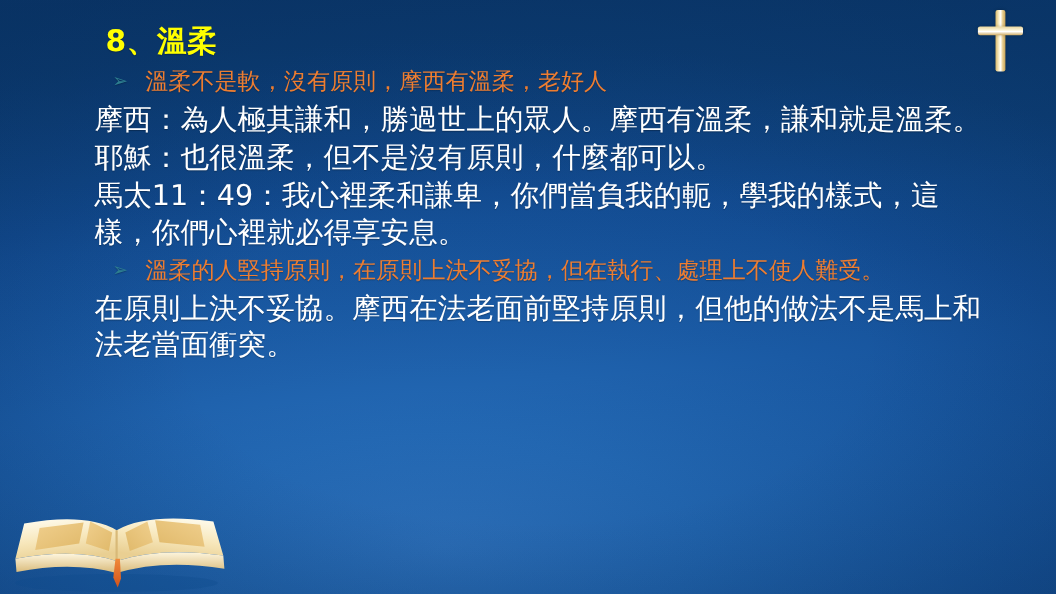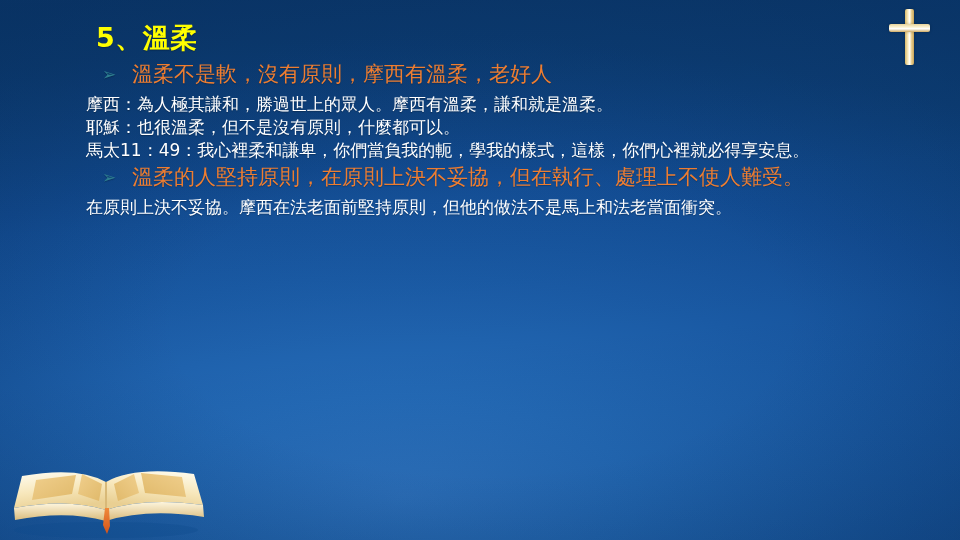--- a/index.html
+++ b/index.html
@@ -100,21 +100,21 @@
     position: absolute;
     left: 4px;
     top: 1px;
     font-size: 17px;
     color: #2e7f8f;
     line-height: 1.5;
   }
 
   .para {
     color: #ffffff;
-    font-size: 17px;
+    font-size: 26px;
     line-height: 1.30;
     margin: 1px 0 1px 0;
     text-shadow: 0 1px 1px rgba(0,0,0,0.28);
   }
 
   
   .bible {
     position: absolute;
     left: 6px;
     bottom: 2px;
@@ -132,21 +132,21 @@
   <div class="bg-vignette"></div>
   <div class="bg-edge"></div>
 
   <div class="cross">
     <div class="bar vert"></div>
     <div class="bar horiz"></div>
   </div>
 
   <div class="content">
 
-    <h1 class="slide-title">5、溫柔</h1>
+    <h1 class="slide-title">8、溫柔</h1>
 
     <div class="bullet">
       <span class="marker">➢</span>
       <span>溫柔不是軟，沒有原則，摩西有溫柔，老好人</span>
     </div>
 
     <p class="para">摩西：為人極其謙和，勝過世上的眾人。摩西有溫柔，謙和就是溫柔。</p>
 
     <p class="para">耶穌：也很溫柔，但不是沒有原則，什麼都可以。</p>
 

